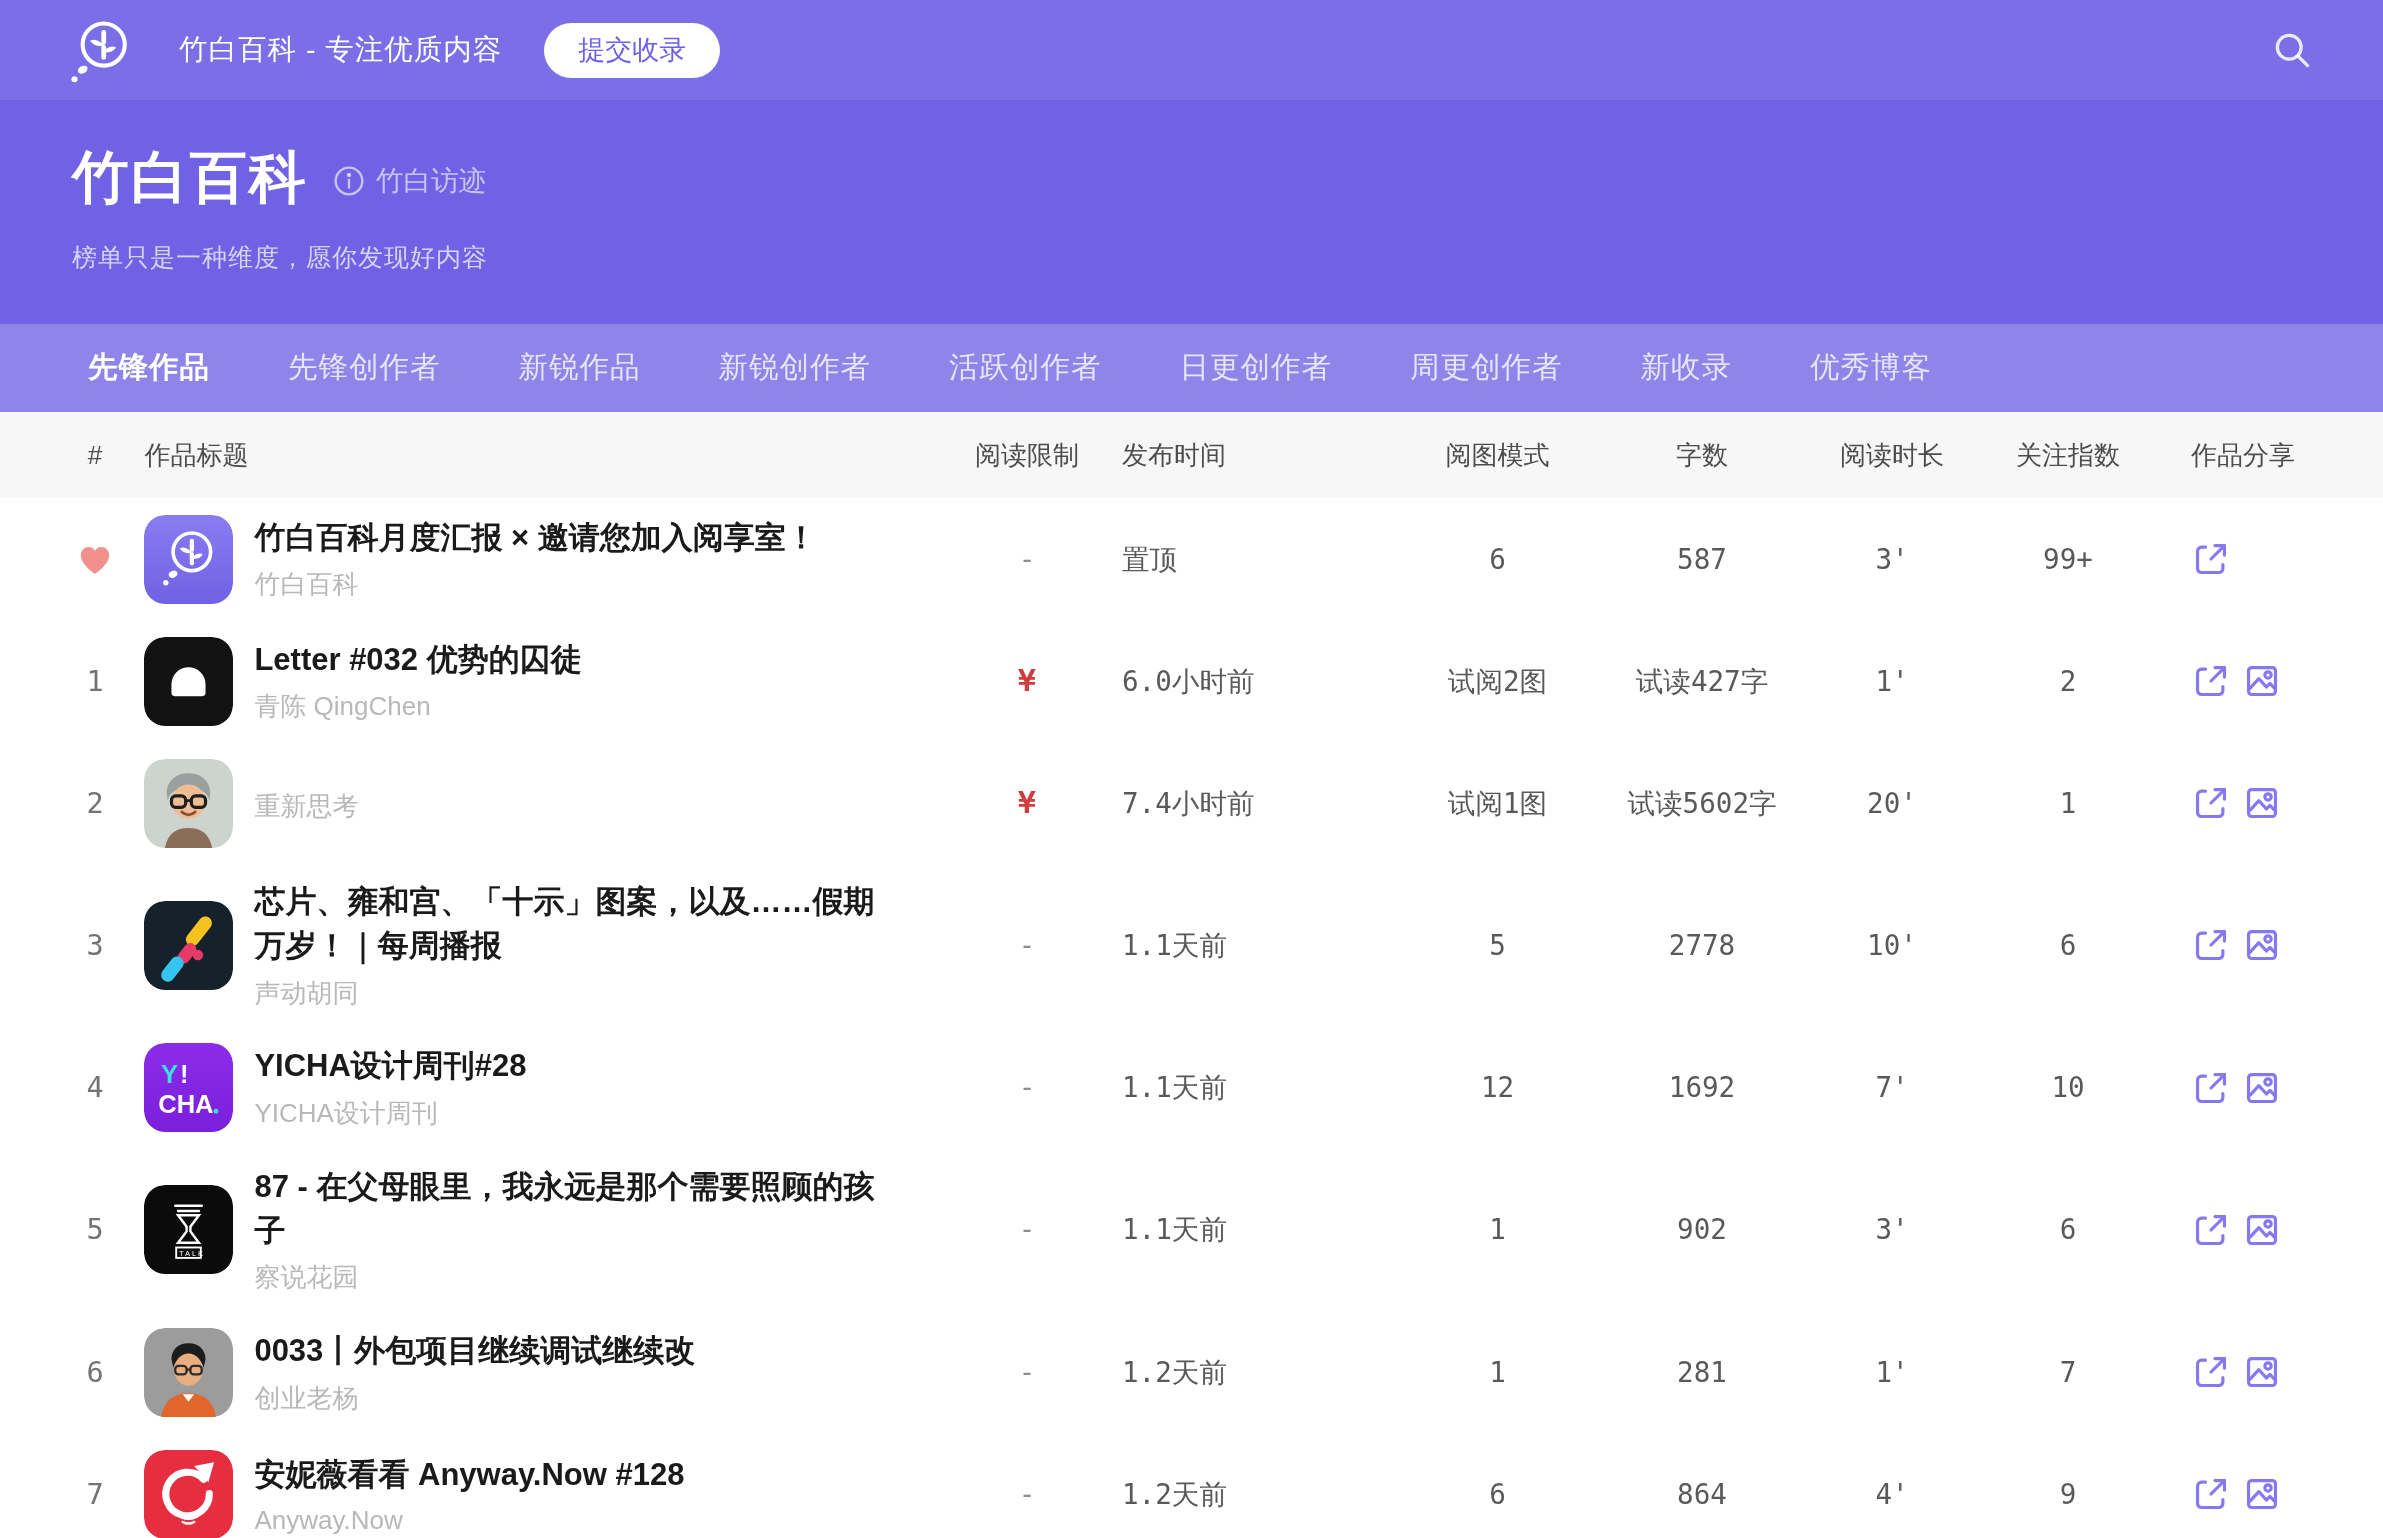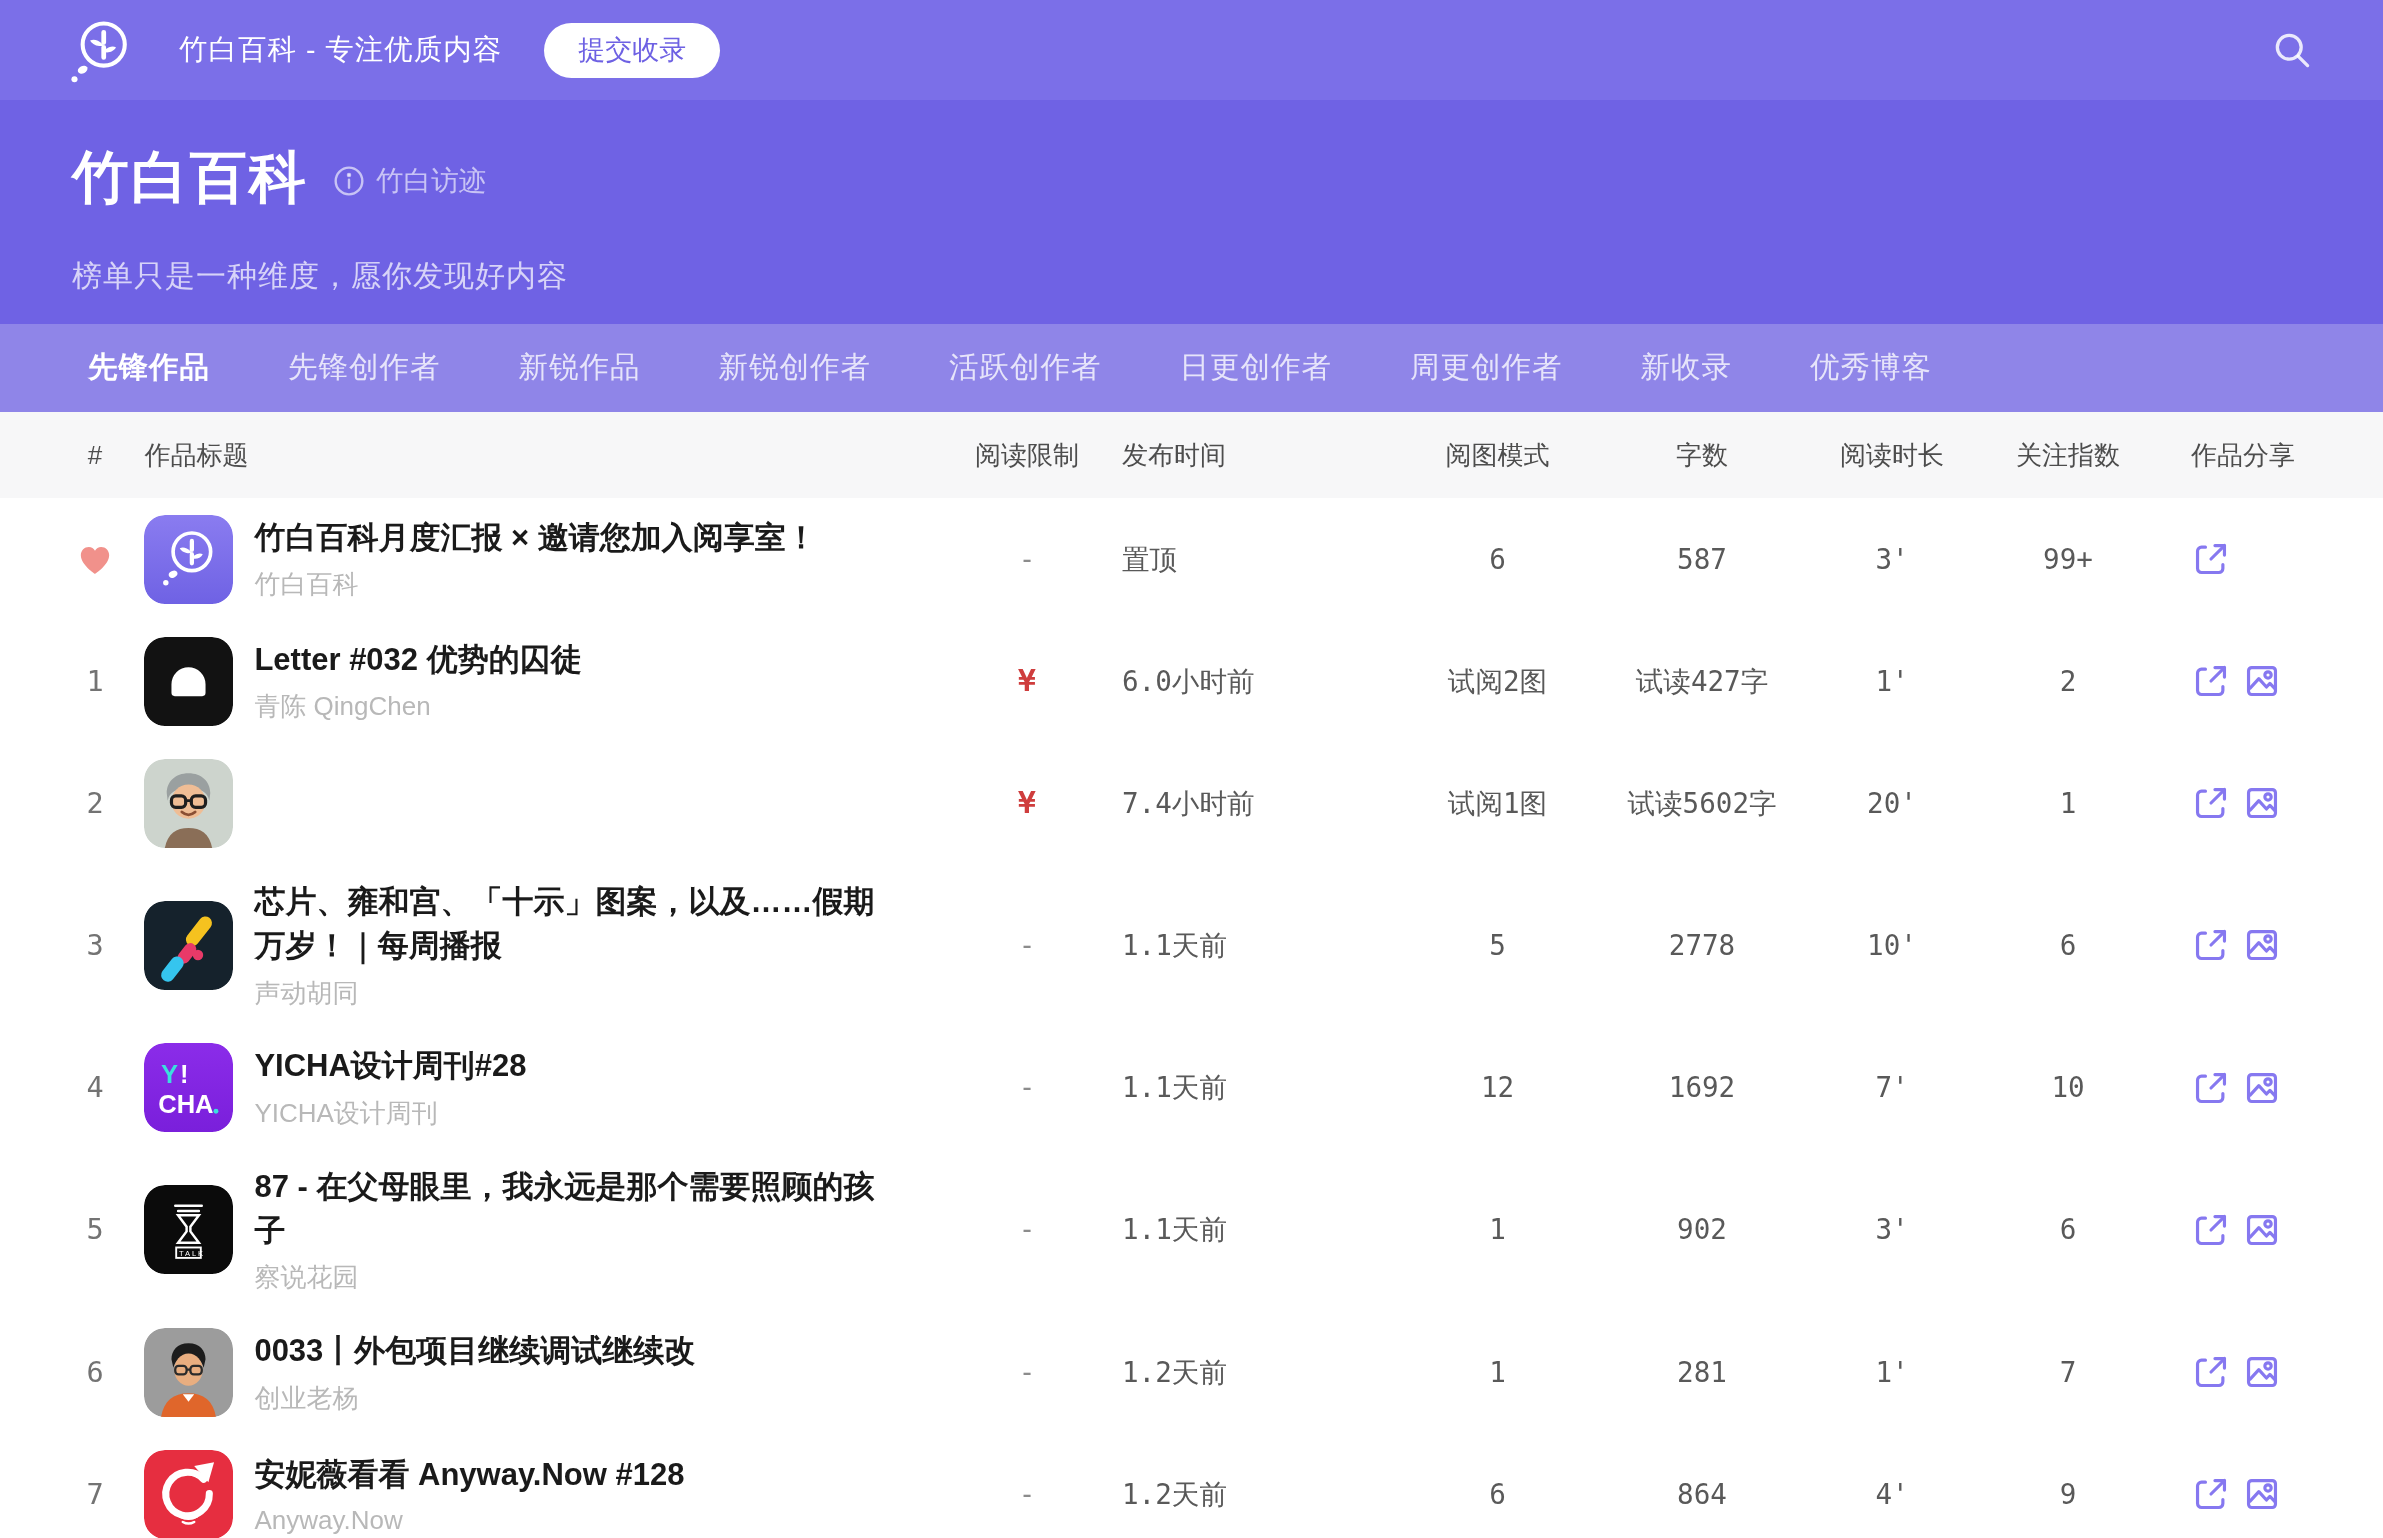--- a/index.html
+++ b/index.html
@@ -24,21 +24,21 @@
     font-size:27px; font-family:inherit; cursor:pointer; display:flex; align-items:center;
   }
   .navbar-spacer { flex:1; }
   .search-btn { width:48px; height:48px; cursor:pointer; display:flex; align-items:center; justify-content:center; }
 
   
   .hero { background:#6F62E4; padding:46px 0 0 72px; height:224px; }
   .hero-title-row { display:flex; align-items:flex-end; gap:25px; }
   .hero-title { color:#ffffff; font-size:57px; font-weight:bold; letter-spacing:1.9px; line-height:1.1; }
   .hero-visit { display:flex; align-items:center; gap:11.4px; color:rgba(255,255,255,0.62); font-size:27.6px; padding-bottom:9.5px; cursor:pointer; }
-  .hero-sub { color:rgba(255,255,255,0.72); font-size:30px; margin-top:47px; letter-spacing:1px; }
+  .hero-sub { color:rgba(255,255,255,0.72); font-size:25px; margin-top:32px; letter-spacing:1px; }
 
   
   .tabbar {
     background:#8F85E8; height:88px;
     display:flex; align-items:center; padding:0 0 0 88px; gap:78px;
   }
   .tab { color:rgba(255,255,255,0.78); font-size:29.5px; cursor:pointer; white-space:nowrap; letter-spacing:1px; }
   .tab.active { color:#ffffff; font-weight:bold; }
 
   
@@ -241,20 +241,21 @@
           <path d="M47 15 c-14 0 -23 9 -23 21 l1 8 c2 -9 9 -13 22 -13 s20 4 22 13 l1 -8 c0 -12 -9 -21 -23 -21 z" fill="#9AA0A0"></path>
           <circle cx="47" cy="45" r="18" fill="#EFBD95"></circle>
           <rect x="29" y="39" width="15" height="12" rx="4.5" fill="none" stroke="#1f1f1f" stroke-width="3.4"></rect>
           <rect x="50" y="39" width="15" height="12" rx="4.5" fill="none" stroke="#1f1f1f" stroke-width="3.4"></rect>
           <path d="M44 44 h6" stroke="#1f1f1f" stroke-width="3"></path>
           <path d="M40 56 q7 6 14 0" stroke="#8a4f33" stroke-width="3" fill="none" stroke-linecap="round"></path>
           <path d="M22 94 c3 -15 12 -21 25 -21 s22 6 25 21 z" fill="#8A6E57"></path>
         </svg>
       </span>
     <span class="title-cell">
+      <div class="work-author">重新思考</div>
     </span>
     <span class="col-limit stat mono limit paid">¥</span>
     <span class="col-time stat mono">7.4小时前</span>
     <span class="col-mode stat mono">试阅1图</span>
     <span class="col-words stat mono">试读5602字</span>
     <span class="col-dur stat mono">20'</span>
     <span class="col-follow stat mono">1</span>
     <span class="col-share share-cell">
       <span class="share-ico">
         <svg viewBox="0 0 24 24" fill="none" stroke="#8678F0" stroke-width="2" stroke-linecap="round" stroke-linejoin="round">

